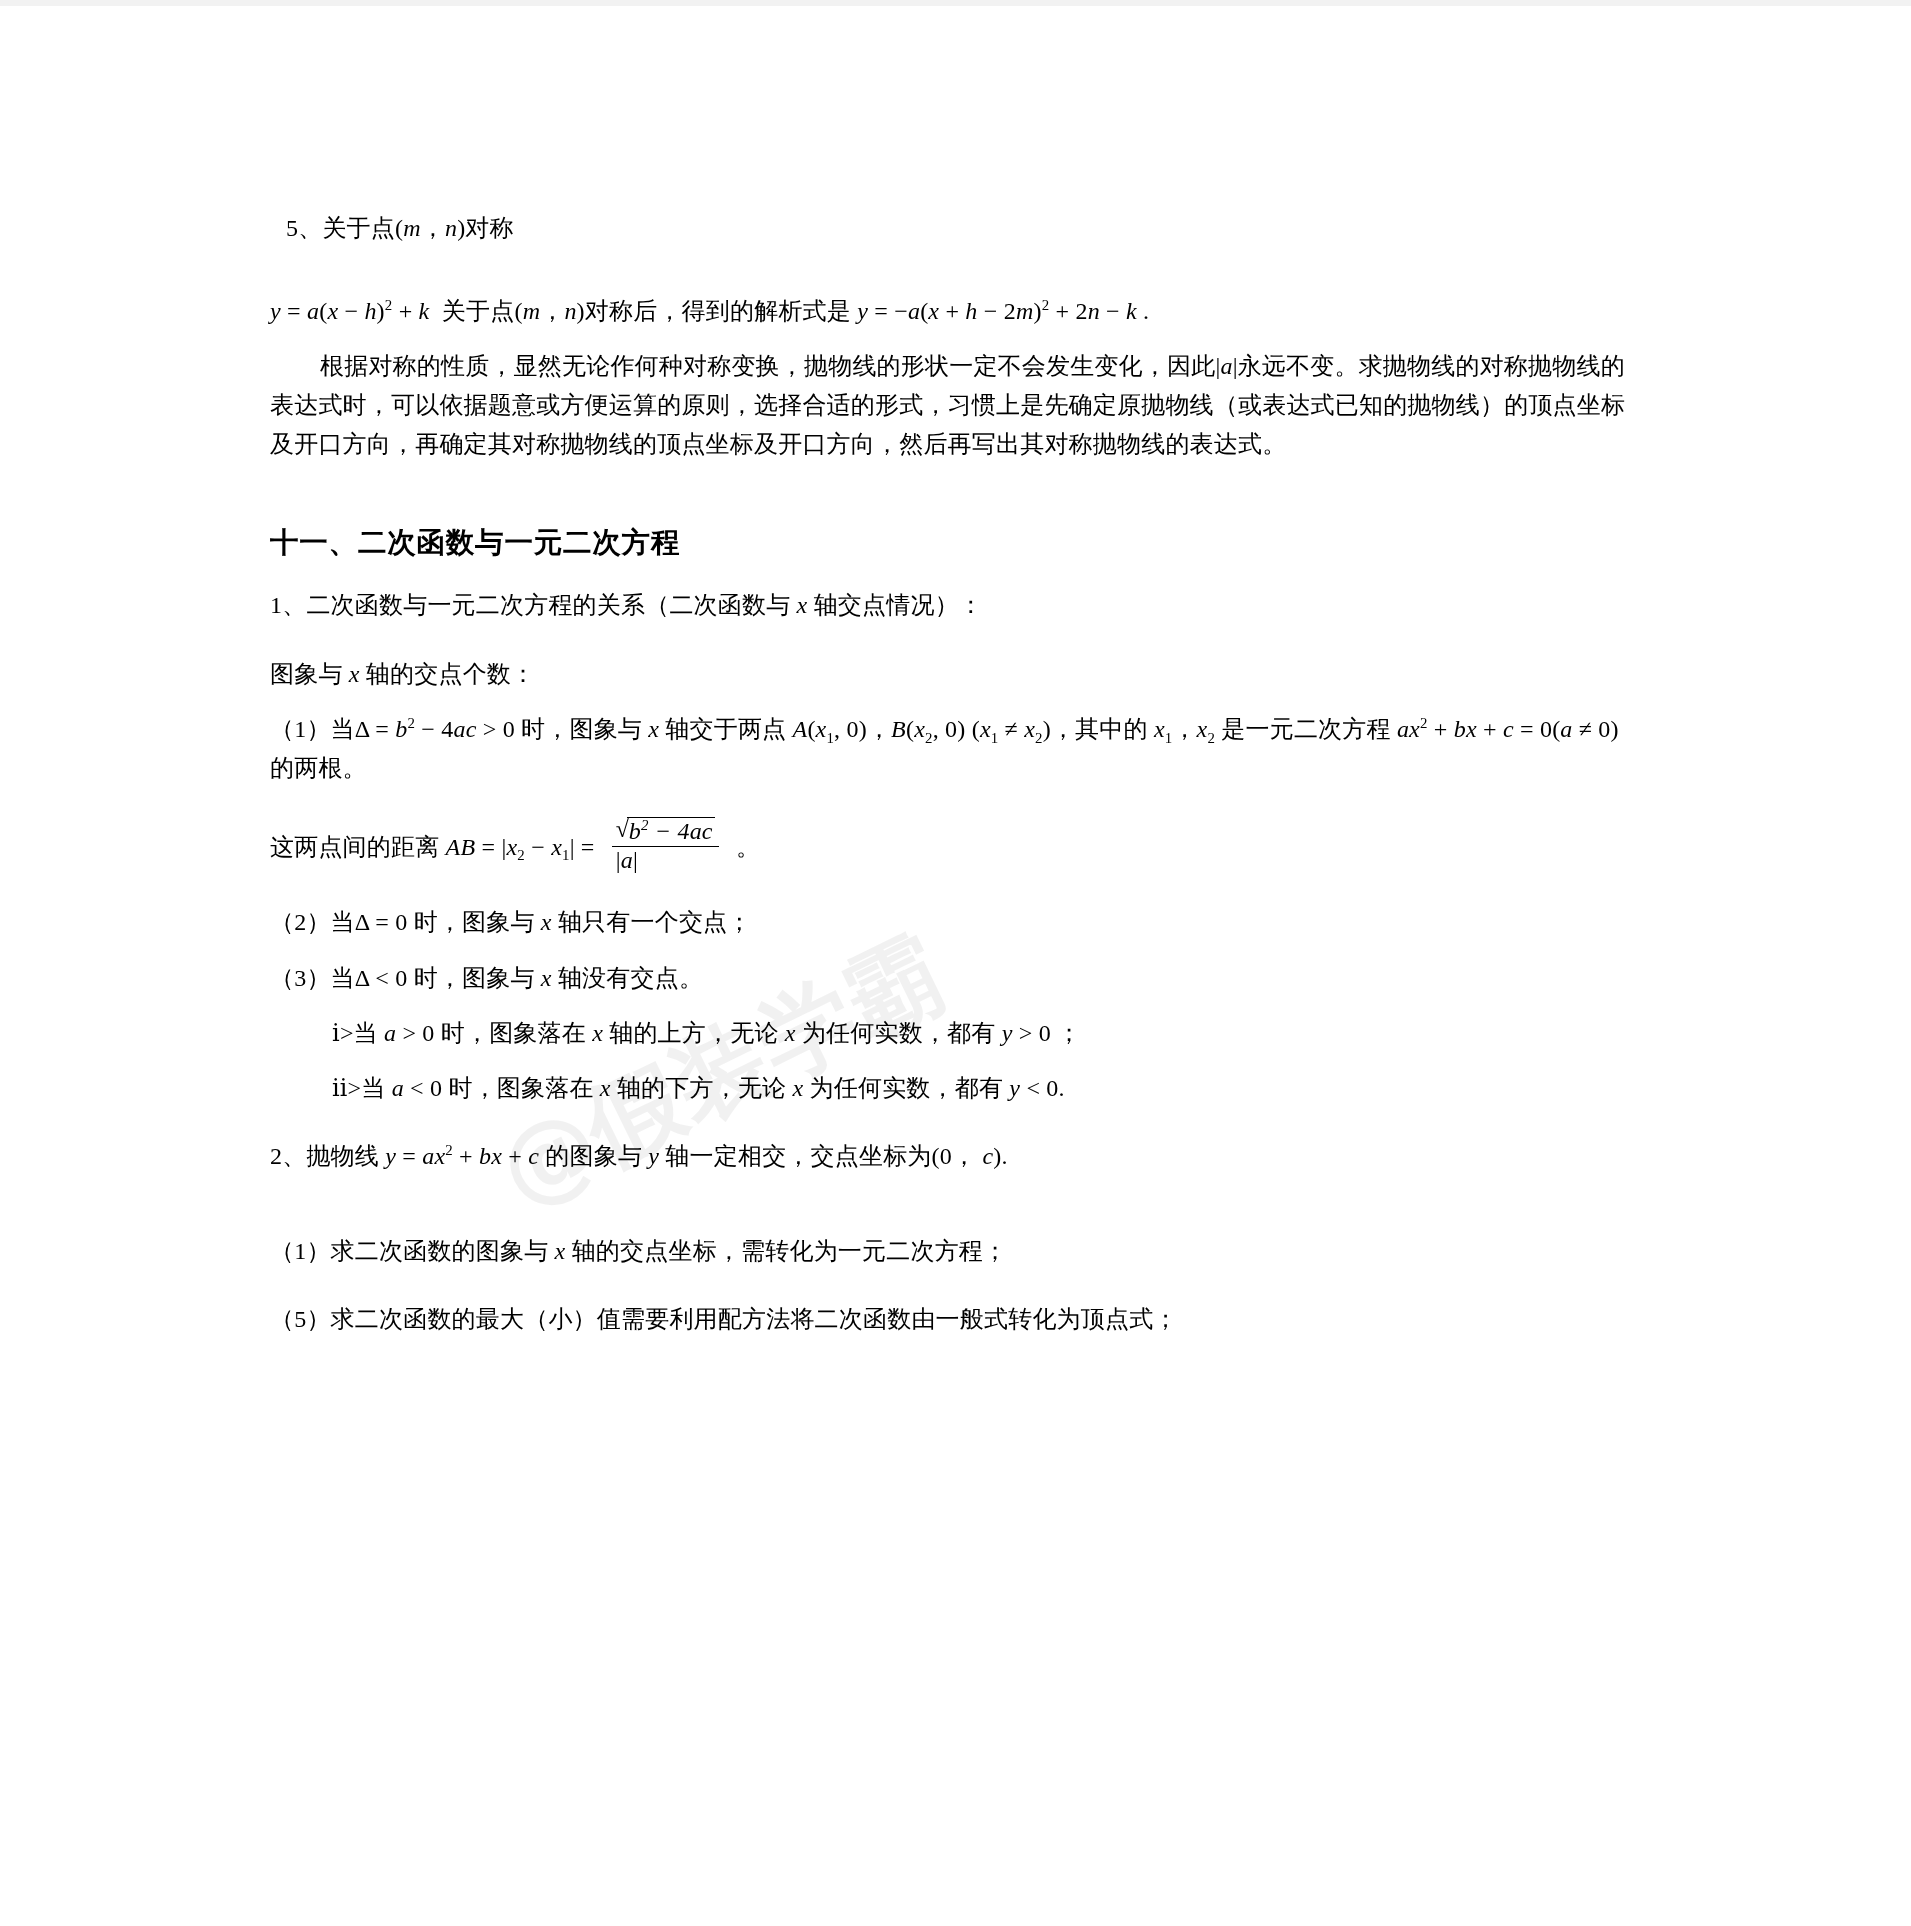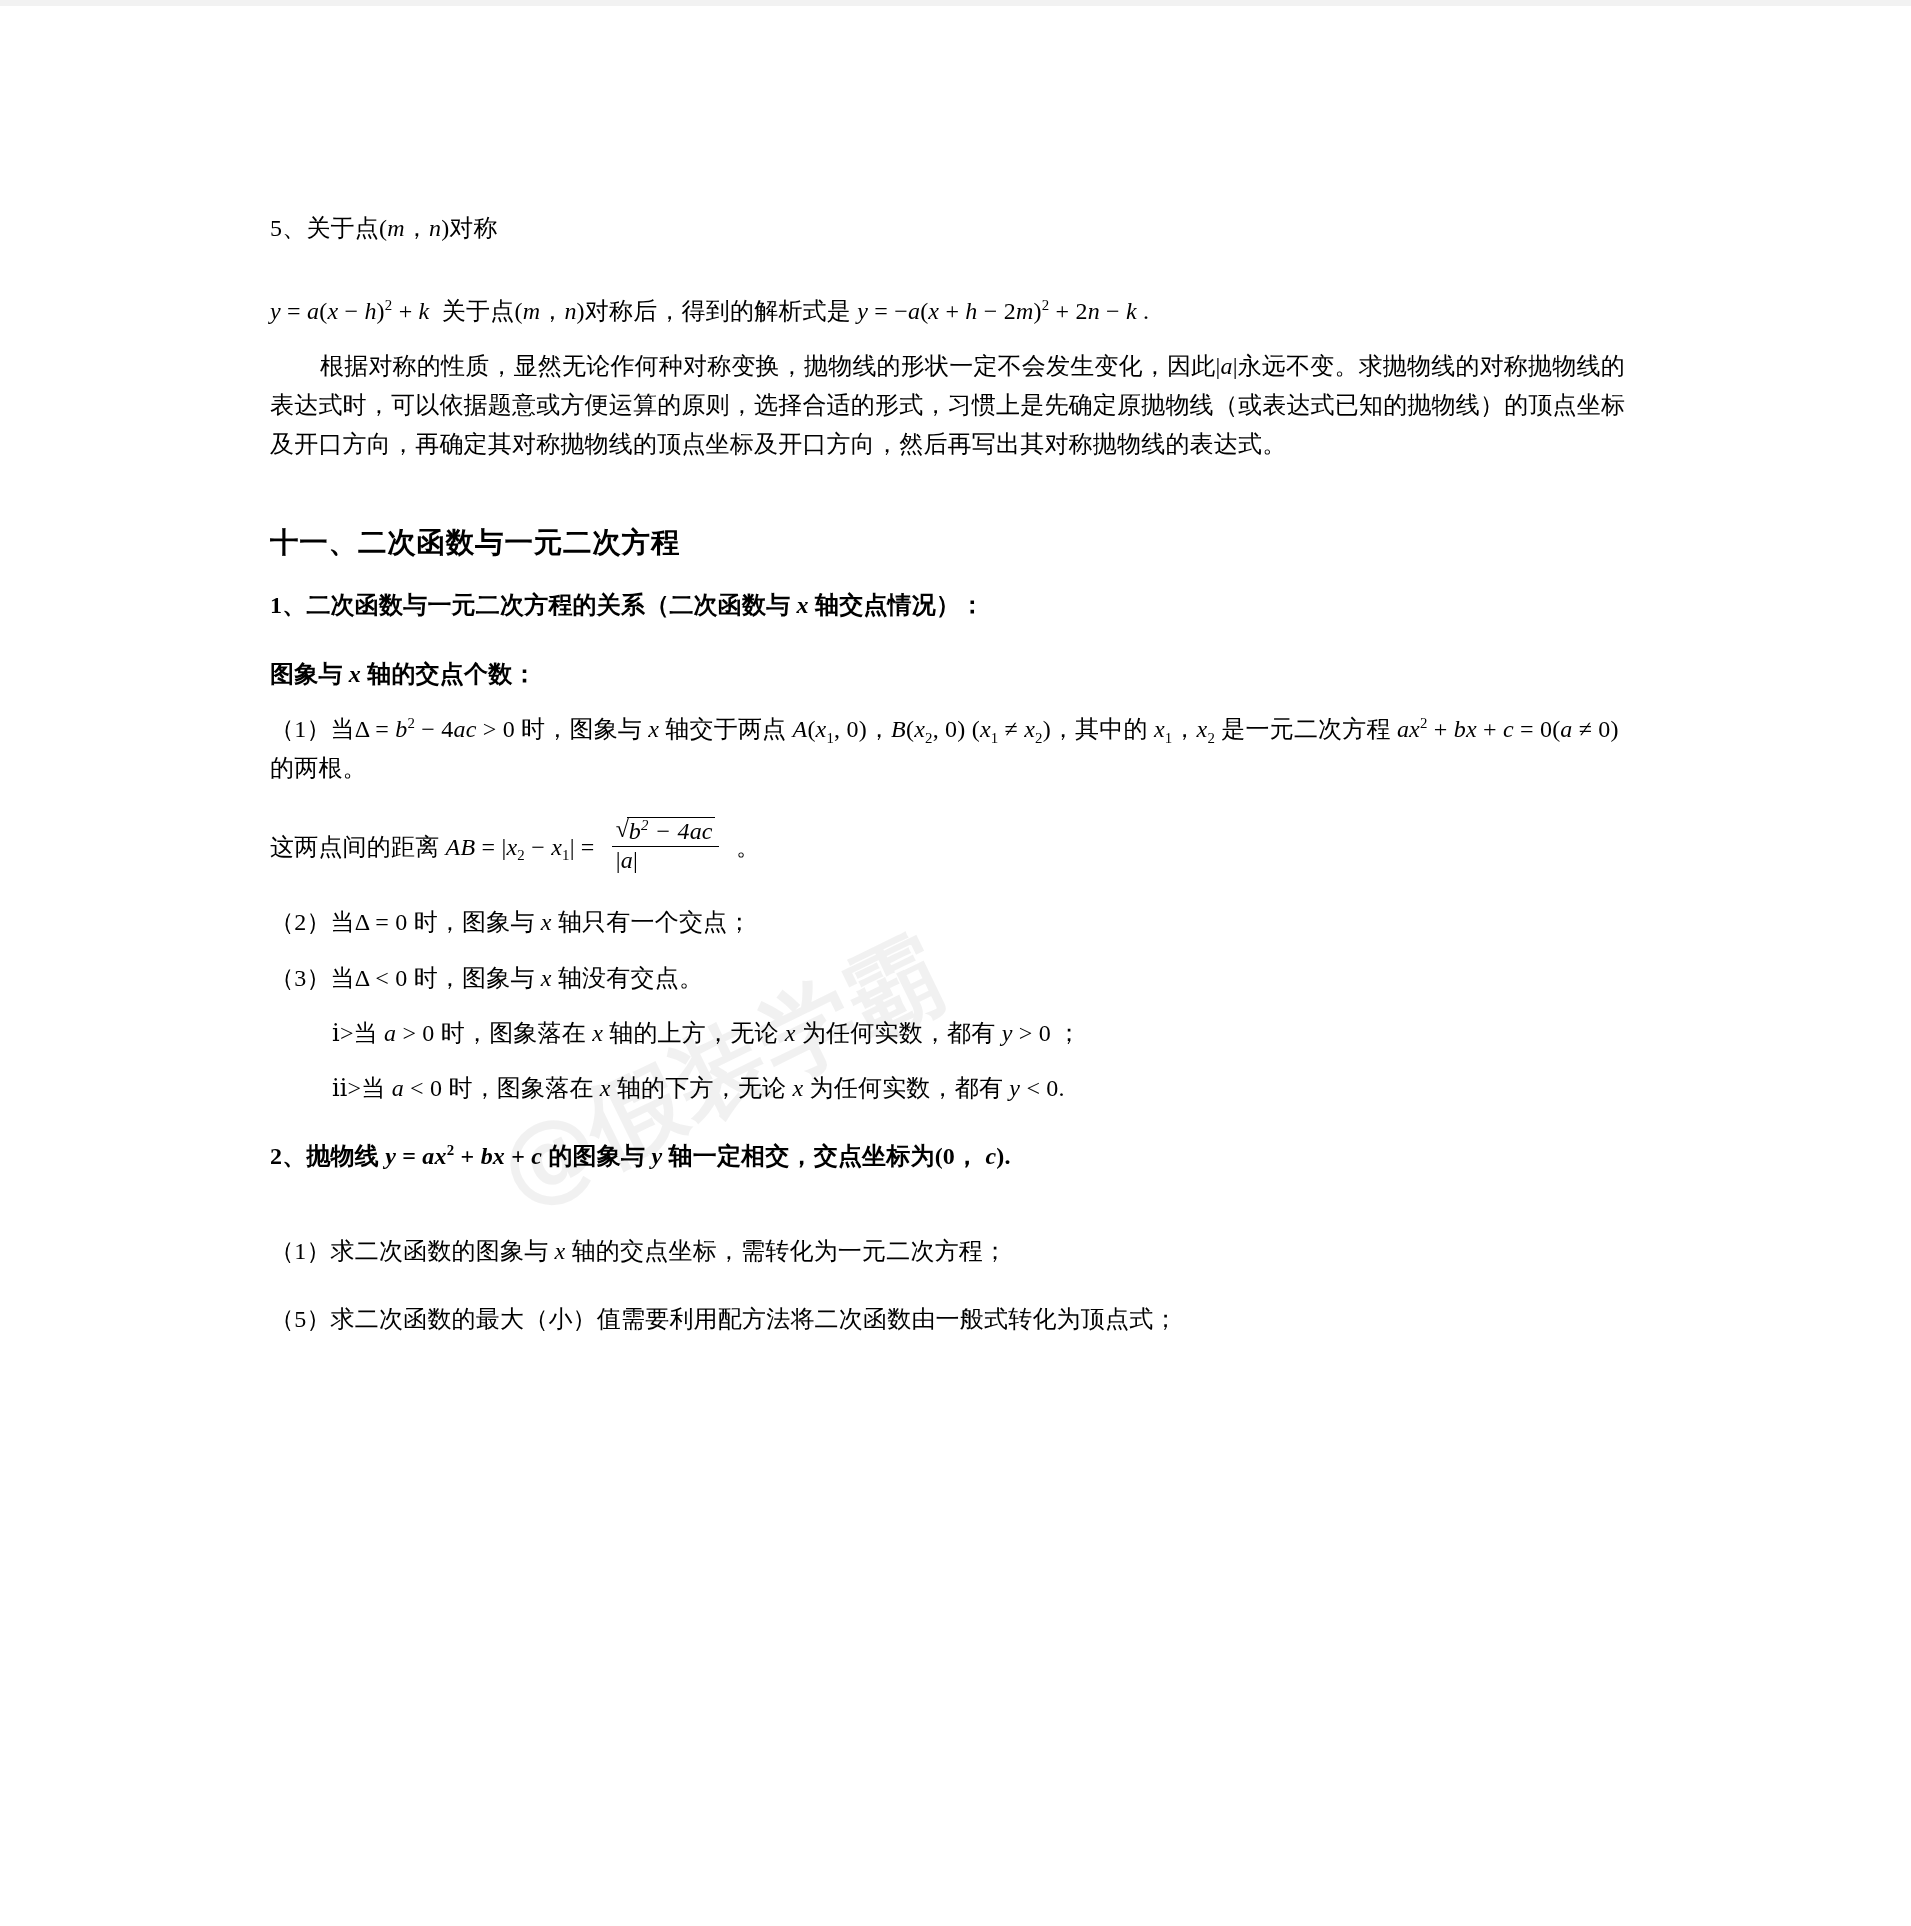--- a/index.html
+++ b/index.html
@@ -28,33 +28,33 @@
   .content {
     position: absolute;
     left: 270px;
     top: 216px;
     width: 1371px;
   }
   
   .line {
     font-size: 24px;
     line-height: 1.0;
-    margin: 0 0 25px 0;
+    margin: 0 0 25px 16px;
     letter-spacing: 0.2px;
     white-space: nowrap;
   }
   .para {
     font-size: 24px;
     line-height: 1.62;
     margin: 0 0 2.3px 0;
     letter-spacing: 0.2px;
   }
   .indent2 { text-indent: 50px; }
   .indent-md { padding-left: 62px; }
-  .bold { font-weight: bold; }
+  .bold { font-weight: normal; }
   .heading-main {
     font-size: 28.5px;
     font-weight: bold;
     font-family: "DejaVu Sans", "Liberation Sans", sans-serif;
     margin: 0 0 24px 0;
     letter-spacing: 0.8px;
   }
   .gap-lg { height: 58px; }
   .gap-md { height: 27px; }
   .gap-sm { height: 14px; }

